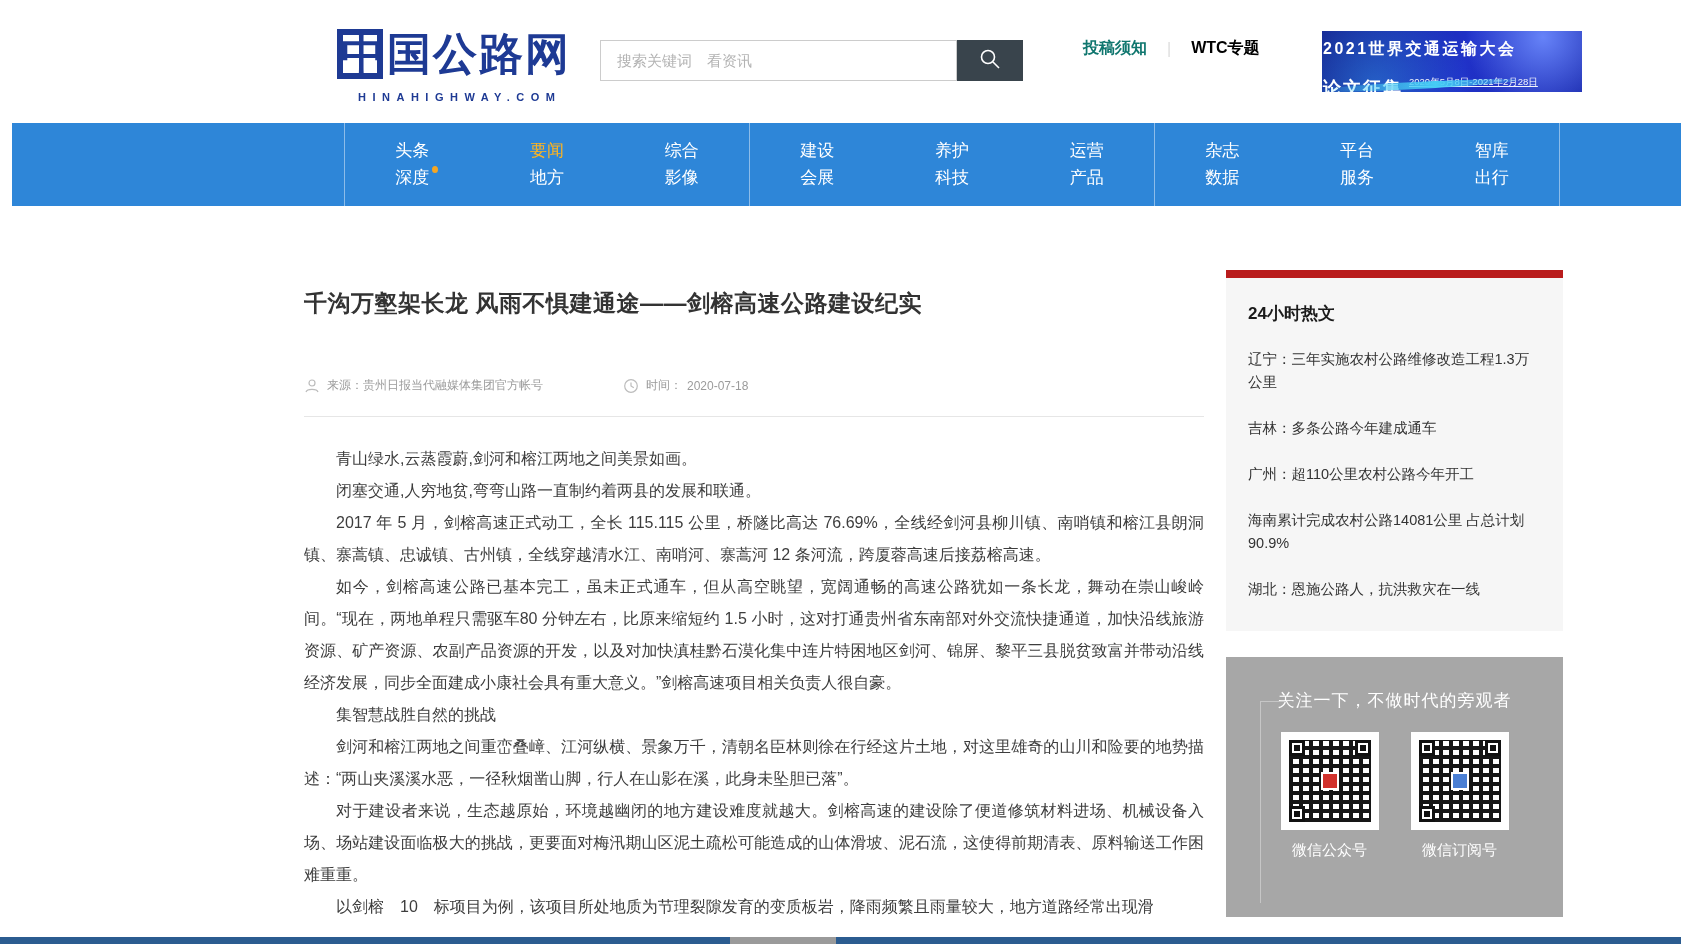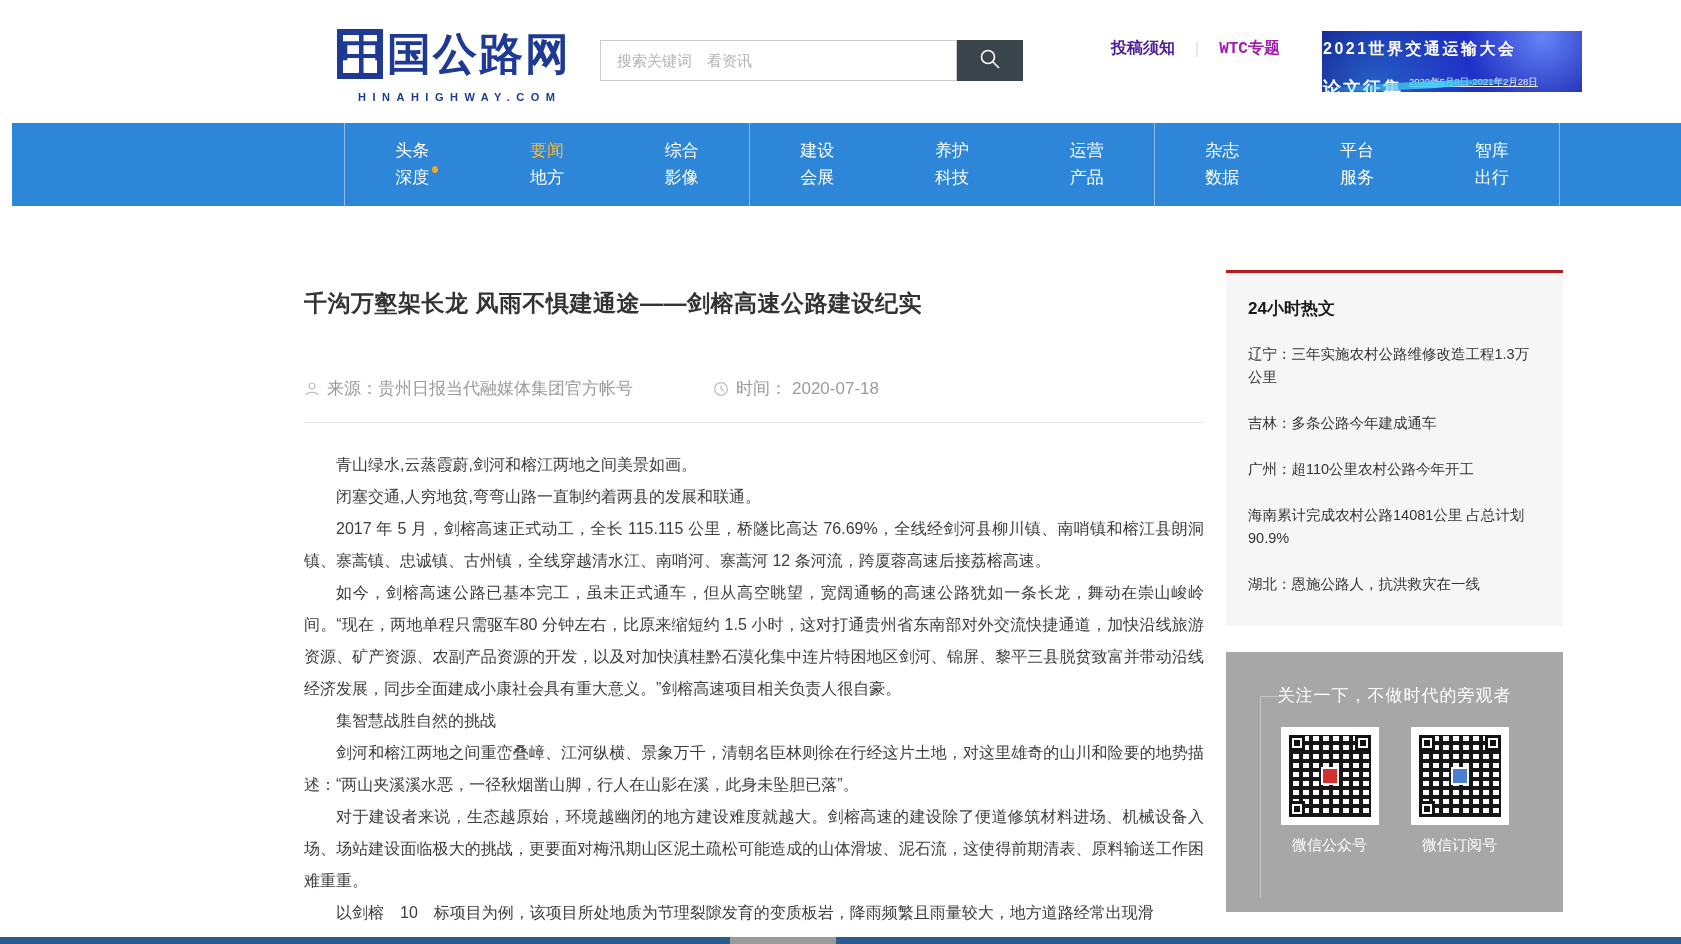--- a/index.html
+++ b/index.html
@@ -14,23 +14,23 @@
   .logo-box { width:46px; height:50px; border:6px solid #1e3a94; margin-right:-42px; }
   .logo-text { font-size:44px; font-weight:bold; color:#1e3a94; letter-spacing:2px; line-height:50px; white-space:nowrap; }
   .logo-domain { font-size:11px; font-weight:bold; color:#1e3a94; letter-spacing:6.5px; margin-left:58px; margin-top:11px; }
 
   .search { position:absolute; left:600px; top:40px; display:flex; }
   .search-input { width:357px; height:41px; border:1px solid #cccccc; outline:none; padding:0 16px; font-size:15px; color:#333; }
   .search-input::placeholder { color:#b3b3b3; }
   .search-btn { width:66px; height:41px; background:#39444c; border:none; cursor:pointer; display:flex; align-items:center; justify-content:center; }
 
   .header-links { position:absolute; left:1083px; top:38px; display:flex; align-items:center; font-size:16px; font-weight:bold; }
-  .hl-submit { color:#4c1d95; text-decoration:none; cursor:pointer;margin-left:28px; }
+  .hl-submit { color:#0f766e; text-decoration:none; cursor:pointer; }
   .hl-sep { color:#dddddd; margin:0 20px; font-weight:normal; }
-  .hl-wtc { color:#a21caf; text-decoration:none; cursor:pointer;font-family:Liberation Mono, monospace; }
+  .hl-wtc { color:#000000; text-decoration:none; cursor:pointer; }
 
   .banner { position:absolute; left:1322px; top:31px; width:260px; height:61px; cursor:pointer; overflow:hidden;
     background:
       radial-gradient(circle at 85% 10%, rgba(110,140,255,.9), rgba(110,140,255,0) 34%),
       radial-gradient(circle at 20% 90%, rgba(60,200,255,.35), rgba(60,200,255,0) 45%),
       linear-gradient(105deg,#141f8f 0%,#2031c8 55%,#1a2aae 100%);
     color:#fff; padding:8px 0 0 1px; }
   .banner::after { content:''; position:absolute; left:-8px; bottom:3px; width:78%; height:7px;
     background:linear-gradient(90deg, rgba(70,210,250,0), #45cdf5 60%, rgba(70,210,250,.2));
     border-radius:50%; transform:rotate(-3deg); }
@@ -44,31 +44,31 @@
   .nav-inner { position:absolute; left:332px; top:0; width:1216px; height:100%; display:flex; border-left:1px solid rgba(255,255,255,.45); }
   .nav-col { flex:1; position:relative; display:flex; flex-direction:column; align-items:center; justify-content:center; gap:7px; }
   .nav-col.grp { border-right:1px solid rgba(255,255,255,.45); }
   .nav-link { color:#ffffff; font-size:17px; text-decoration:none; cursor:pointer; line-height:20px; position:relative; }
   .nav-link.active { color:#ffb41f; }
   .nav-dot { position:absolute; right:-9px; top:-2px; width:6px; height:7px; border-radius:50%; background:#f5a623; }
 
   
   .article { position:absolute; left:304px; top:288px; width:900px; }
   .article-title { font-size:23px; font-weight:bold; color:#333333; letter-spacing:.5px; }
-  .meta { display:flex; align-items:center; margin-top:58px; color:#9b9b9b; font-size:17px; }
+  .meta { display:flex; align-items:center; margin-top:58px; color:#9b9b9b; font-size:12px; }
   .meta-ic { margin-right:7px; display:inline-flex; }
   .meta-time { margin-left:80px; display:flex; align-items:center; }
   .meta-val { margin-left:5px; }
   .article-divider { border-bottom:1px solid #e6e6e6; margin-top:22px; }
   .body { margin-top:26px; }
   .body p { font-size:16px; color:#3d3d3d; line-height:32px; text-indent:2em; text-align:justify; }
 
   
   .sidebar { position:absolute; left:1226px; top:270px; width:337px; }
-  .hot-box { background:#f6f6f6; border-top:3px solid #b91c1c; padding:24px 22px 30px 22px; min-height:349px; }
+  .hot-box { background:#f6f6f6; border-top:8px solid #b91c1c; padding:24px 22px 30px 22px; min-height:349px; }
   .hot-title { font-size:17px; font-weight:bold; color:#1a1a1a; }
   .hot-item { font-size:14.5px; color:#333333; line-height:23px; margin-top:23px; cursor:pointer; }
 
   .follow-box { position:relative; margin-top:26px; background:#a7a7a7; padding:32px 0 30px 0; text-align:center; min-height:260px; }
   .follow-box::before { content:''; position:absolute; left:34px; top:44px; width:26px; height:1px; background:#c6c6c6; }
   .follow-box::after  { content:''; position:absolute; left:34px; top:44px; bottom:14px; width:1px; background:#c6c6c6; }
   .follow-title { color:#ffffff; font-size:17px; letter-spacing:1px; }
   .qr-row { display:flex; justify-content:center; gap:32px; margin-top:20px; }
   .qr-tile { width:98px; height:98px; background:#ffffff; padding:8px; }
   .qr { position:relative; width:82px; height:82px;

